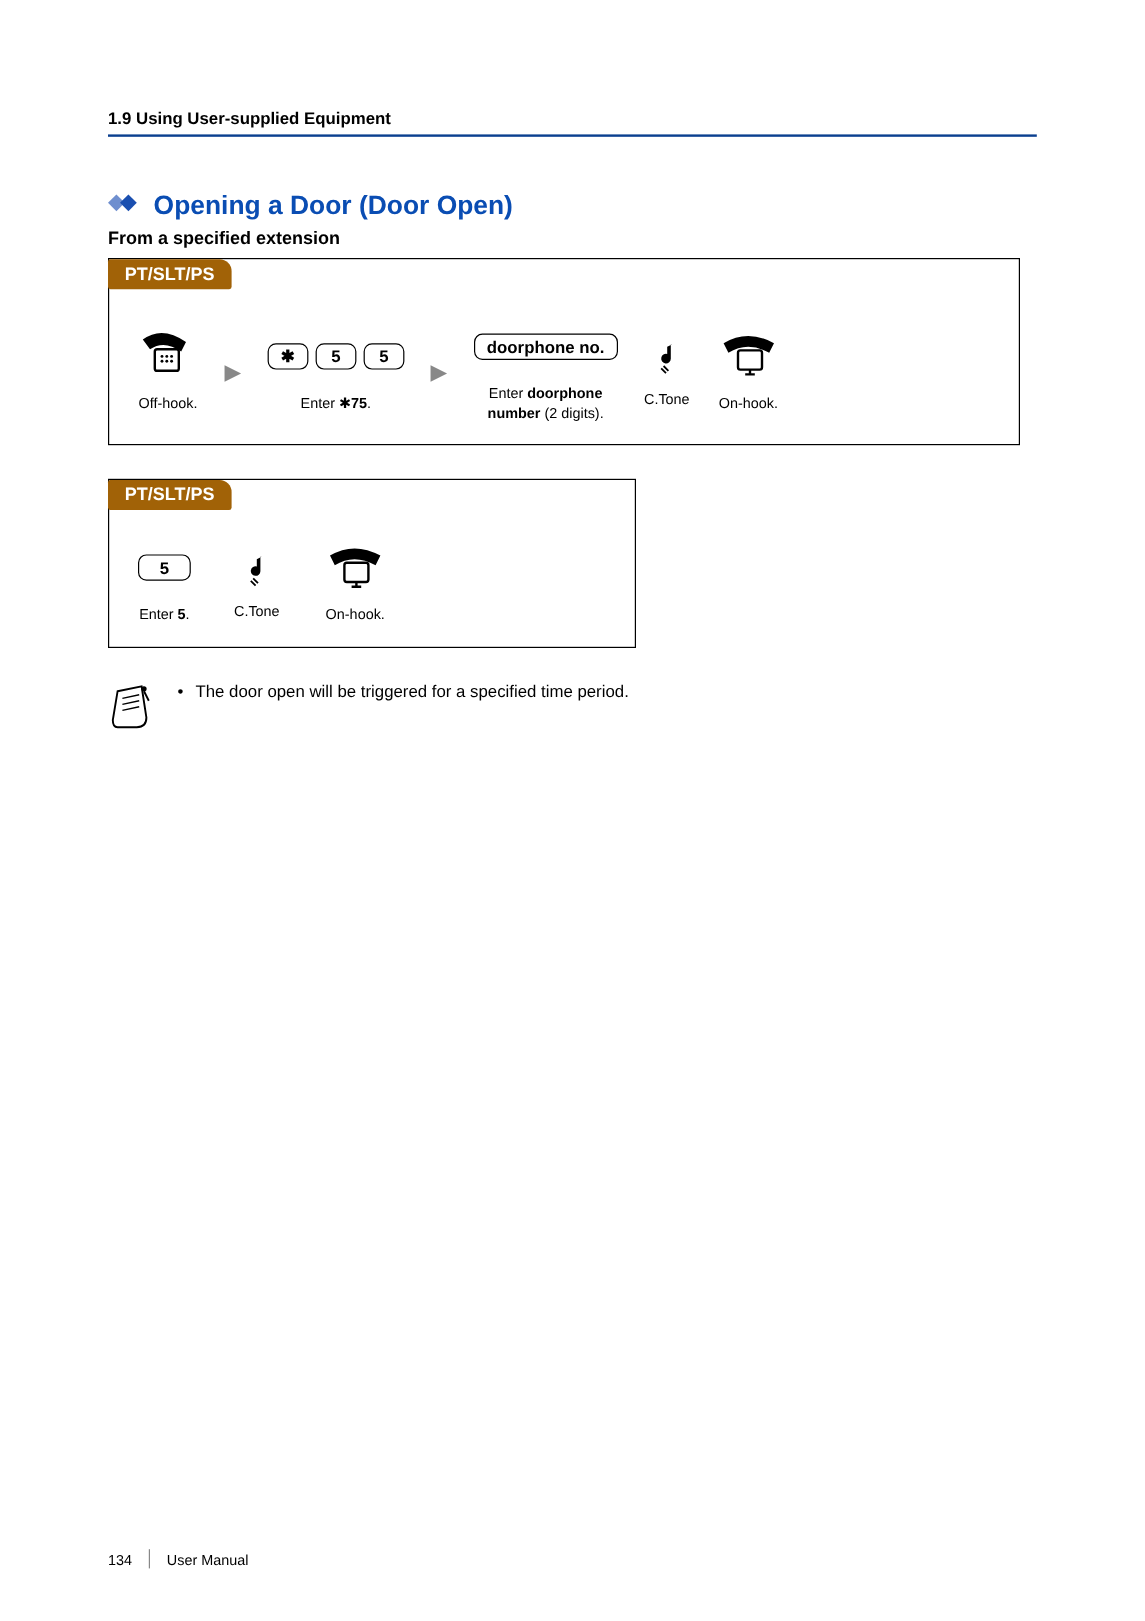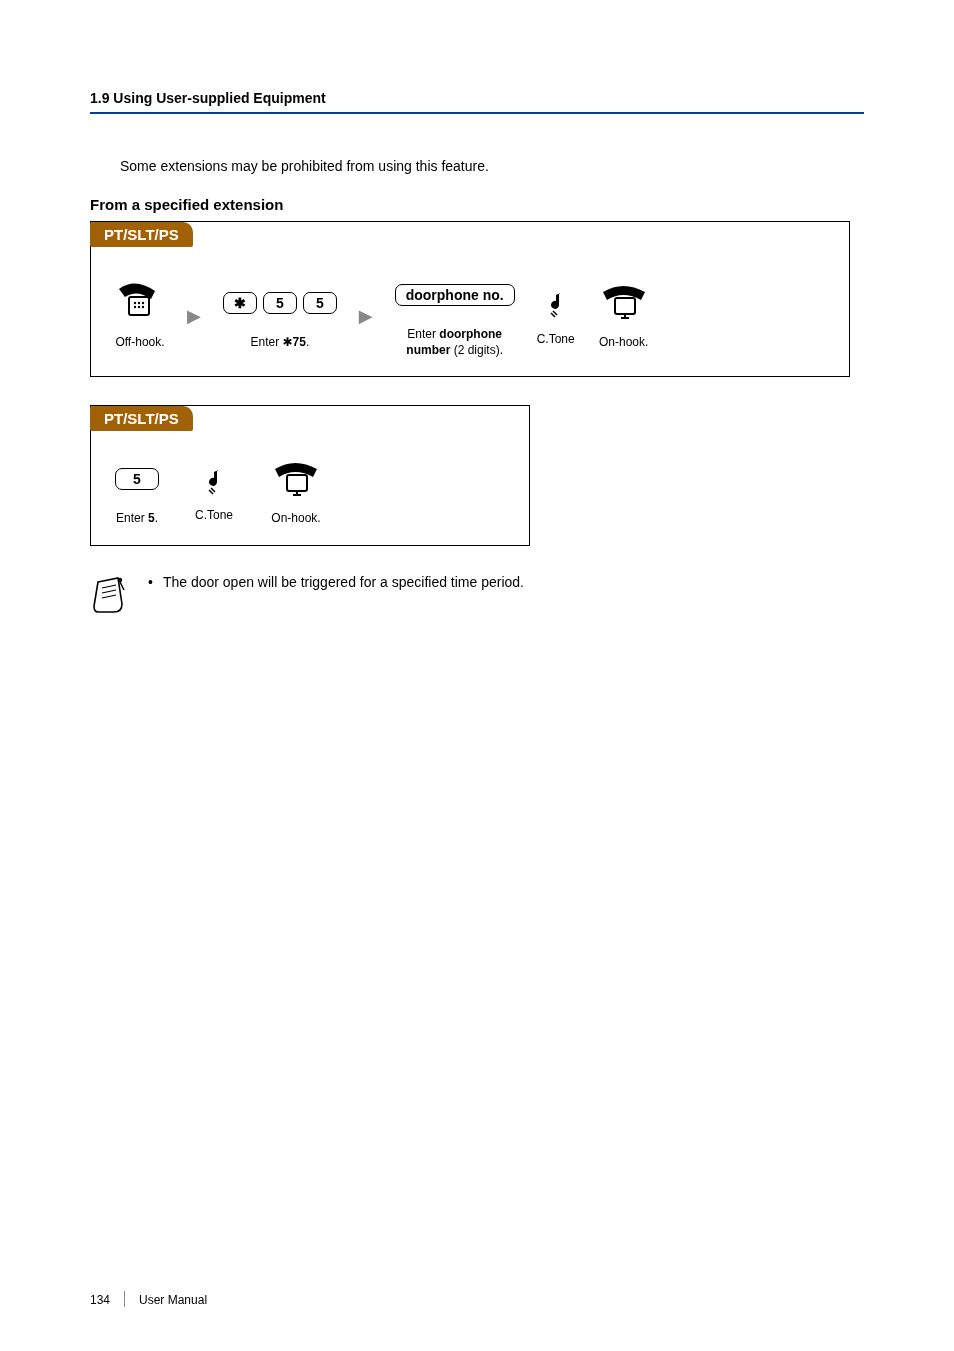--- a/index.html
+++ b/index.html
@@ -147,22 +147,34 @@
   }
   .star { font-family: Arial, sans-serif; }
 </style>
 </head>
 <body>
 
 <div class="page">
 
   <div class="section-header">1.9 Using User-supplied Equipment</div>
 
-
-  <div class="intro-text">Some extensions may be prohibited from using this feature.</div>
+  <div class="title-row">
+    <span class="diamond-icons">
+      <svg width="28" height="18" viewBox="0 0 28 18">
+        <g transform="translate(7,9)">
+            <polygon points="0,-7 7,0 0,7 -7,0" fill="#6f8fcf"></polygon>
+          </g>
+        <g transform="translate(17,9)">
+            <polygon points="0,-7 7,0 0,7 -7,0" fill="#1a4fb0"></polygon>
+          </g>
+      </svg>
+    </span>
+    <span class="title-text">Opening a Door (Door Open)</span>
+  </div>
+
 
   <div class="sub-heading">From a specified extension</div>
   <div class="diagram-box" style="width:760px;">
     <div class="tab">PT/SLT/PS</div>
     <div class="flow">
 
       <div class="step">
         <div class="icon-row">
           <span>
             <svg width="50" height="40" viewBox="0 0 50 40">

